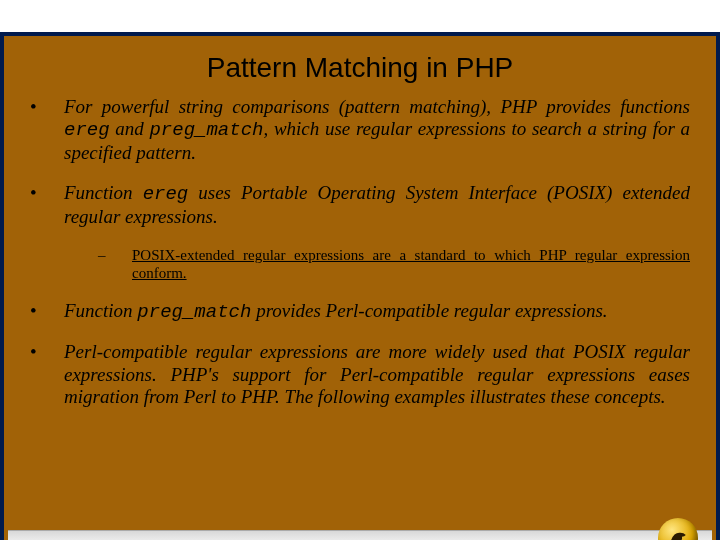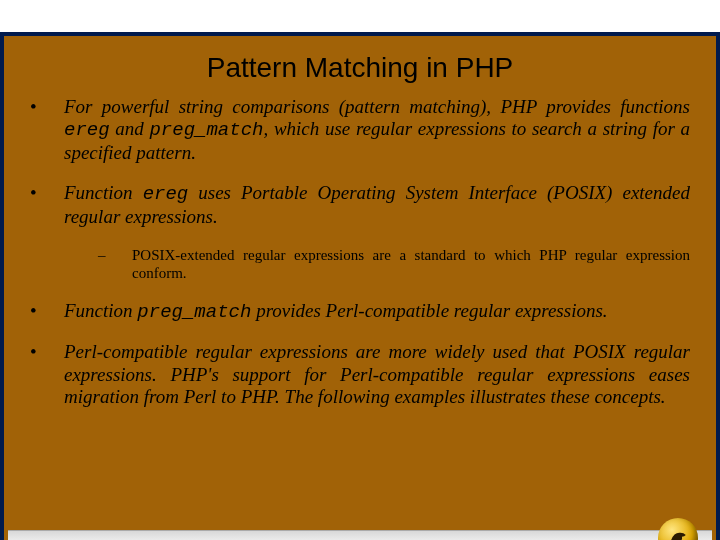--- a/index.html
+++ b/index.html
@@ -51,21 +51,21 @@
     margin: 6px 0 18px 68px;
     font-size: 15px;
     color: #000;
     text-align: justify;
     line-height: 1.2;
   }
   .sub .dash {
     width: 34px;
     flex: 0 0 34px;
   }
-  .sub .txt { flex: 1; }
+  .sub .txt { flex: 1; text-decoration: underline; }
   .code { font-family: "Courier New", Courier, monospace; }
   .footer {
     position: absolute;
     left: 4px; right: 4px; bottom: 4px;
     height: 34px;
     background: linear-gradient(to bottom, #d8d8d8 0%, #f3f3f3 40%, #d0d0d0 100%);
     border-top: 1px solid #aaa;
     display: flex;
     align-items: center;
     font-family: Arial, Helvetica, sans-serif;

